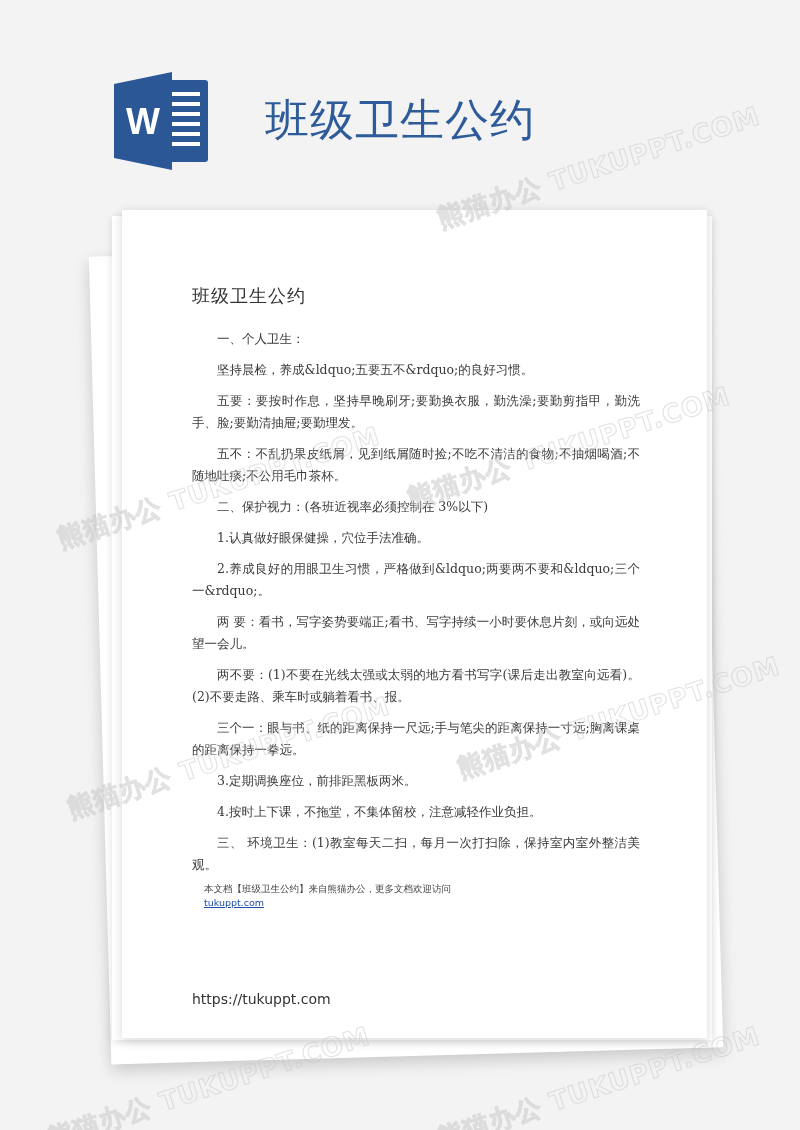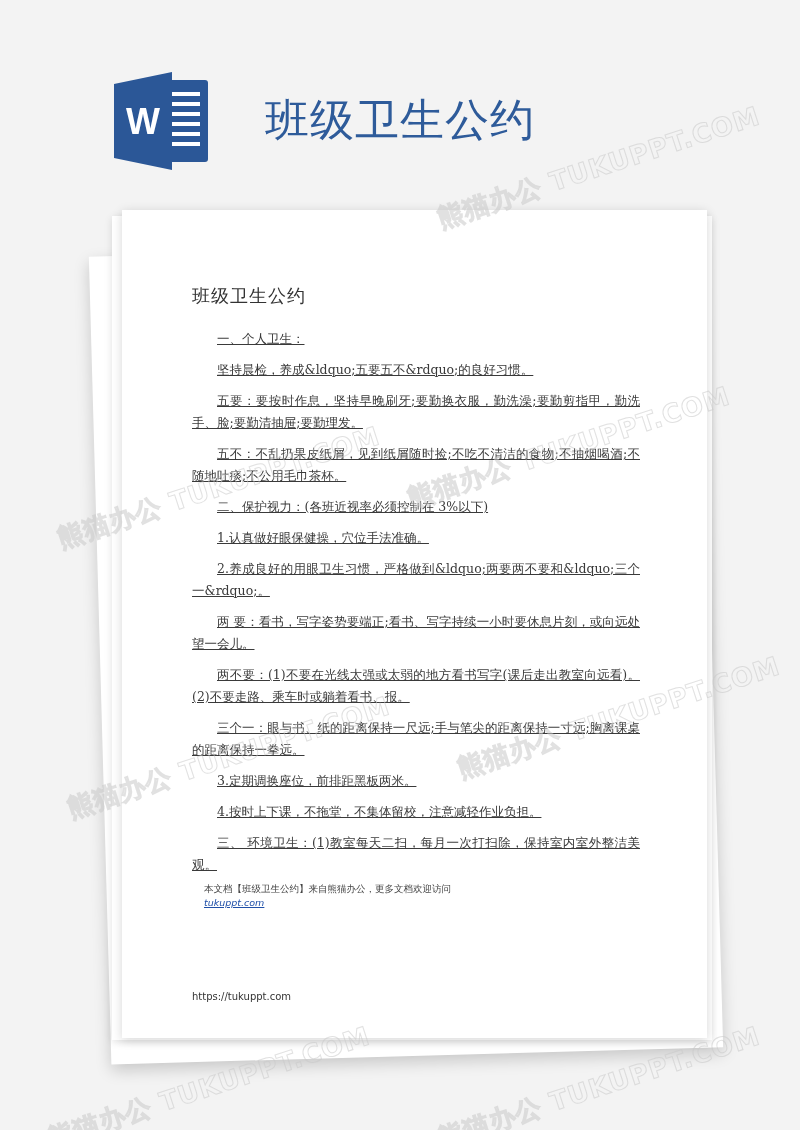--- a/index.html
+++ b/index.html
@@ -53,34 +53,33 @@
     font-size: 18px; color: #333; letter-spacing: 1px;
   }
   .doc-body {
     position: absolute; left: 70px; top: 118px; width: 448px;
     font-size: 12.5px; color: #3a3a3a; line-height: 22px;
   }
   .doc-body p {
     margin: 0 0 9px 0;
     text-indent: 25px;
     text-align: justify;
-    text-decoration: underline;
   }
   .footer-note {
     position: absolute; left: 70px; top: 672px;
     font-size: 9.5px; color: #444; line-height: 14px;
     font-family: "DejaVu Sans", "Liberation Sans", sans-serif;
     margin-left: 12px;
   }
   .footer-note a {
-    color: #1f4fa8; text-decoration: underline; display: block; font-style: italic;
+    color: #1f4fa8; text-decoration: underline; display: block;
   }
   .page-url {
     position: absolute; left: 70px; top: 781px;
-    font-size: 10px; color: #333;
+    font-size: 14px; color: #333;
     font-family: "DejaVu Sans", "Liberation Sans", sans-serif;
   }
 </style>
 </head>
 <body>
 
 <div class="word-icon">
   <svg width="100" height="98" viewBox="0 0 100 98">
     <rect x="46" y="8" width="50" height="82" rx="3" fill="#2b5797"></rect>
     <g fill="#ffffff">

